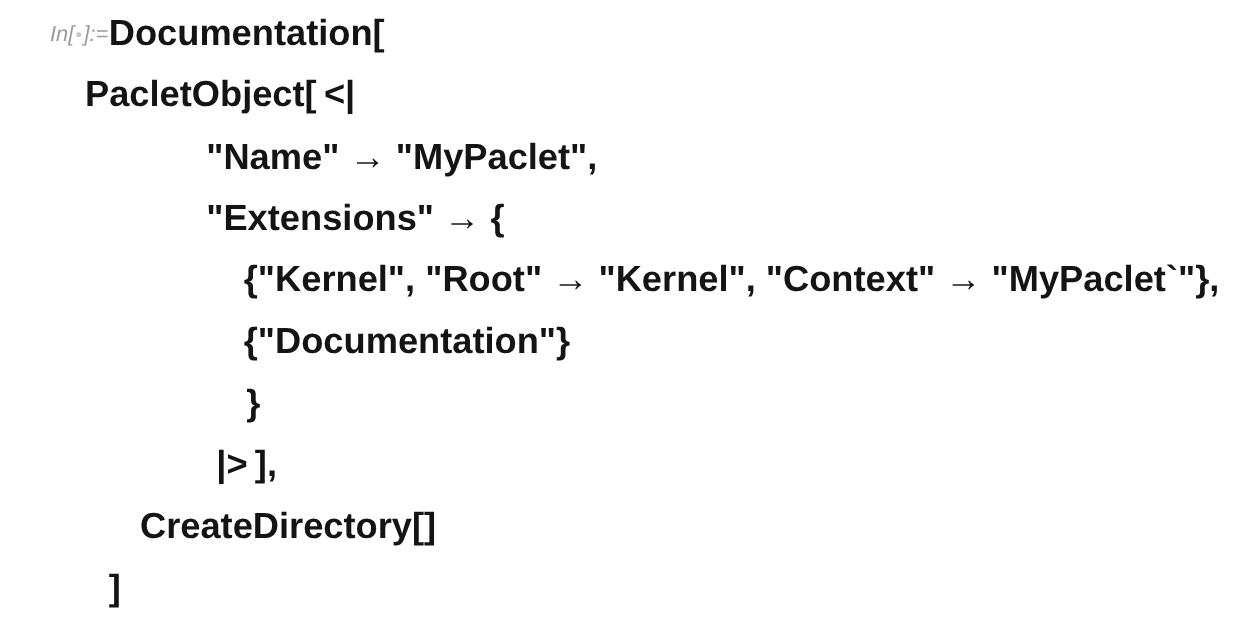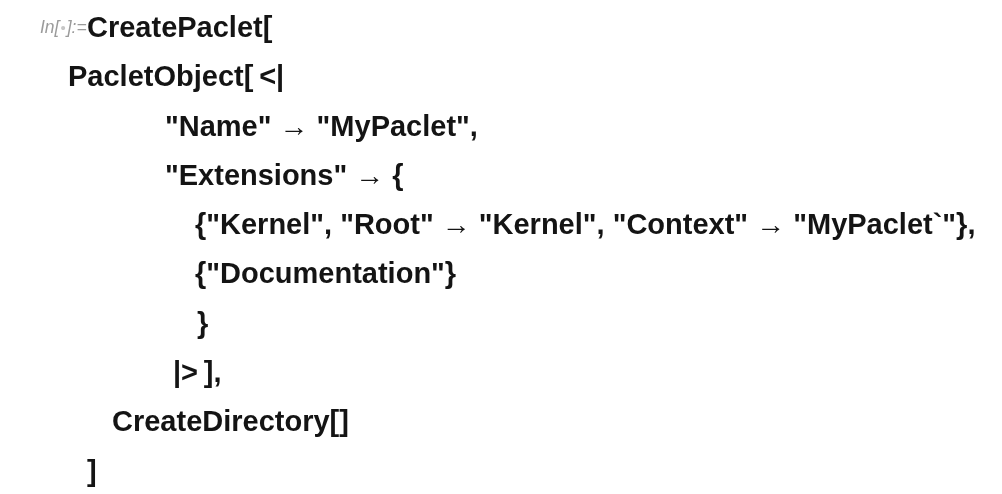--- a/index.html
+++ b/index.html
@@ -59,21 +59,21 @@
   }
 </style>
 </head>
 <body>
 
 <div class="notebook-cell">
 
   <div class="cell-label"><span>In[</span><span class="bullet">•</span><span>]:=</span></div>
 
   <div class="code-lines">
-      <div class="code-line" style="padding-left: 87px;">CreatePaclet[</div>
+      <div class="code-line" style="padding-left: 87px;">Documentation[</div>
       <div class="code-line" style="padding-left: 68px;">PacletObject[ &lt;|</div>
       <div class="code-line" style="padding-left: 165px;">"Name" → "MyPaclet",</div>
       <div class="code-line" style="padding-left: 165px;">"Extensions" → {</div>
       <div class="code-line" style="padding-left: 195px;">{"Kernel", "Root" → "Kernel", "Context" → "MyPaclet`"},</div>
       <div class="code-line" style="padding-left: 195px;">{"Documentation"}</div>
       <div class="code-line" style="padding-left: 197px;">}</div>
       <div class="code-line" style="padding-left: 173px;">|&gt; ],</div>
       <div class="code-line" style="padding-left: 112px;">CreateDirectory[]</div>
       <div class="code-line" style="padding-left: 87px;">]</div>
     </div>

